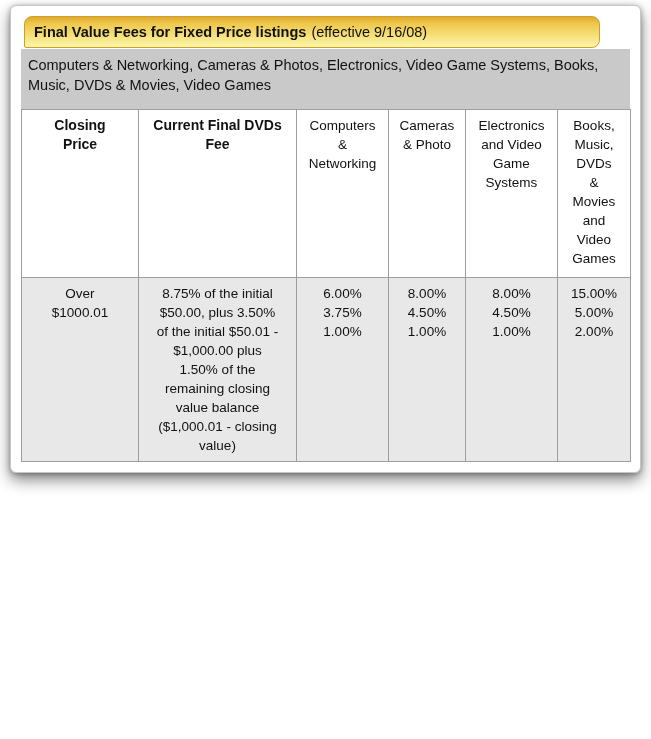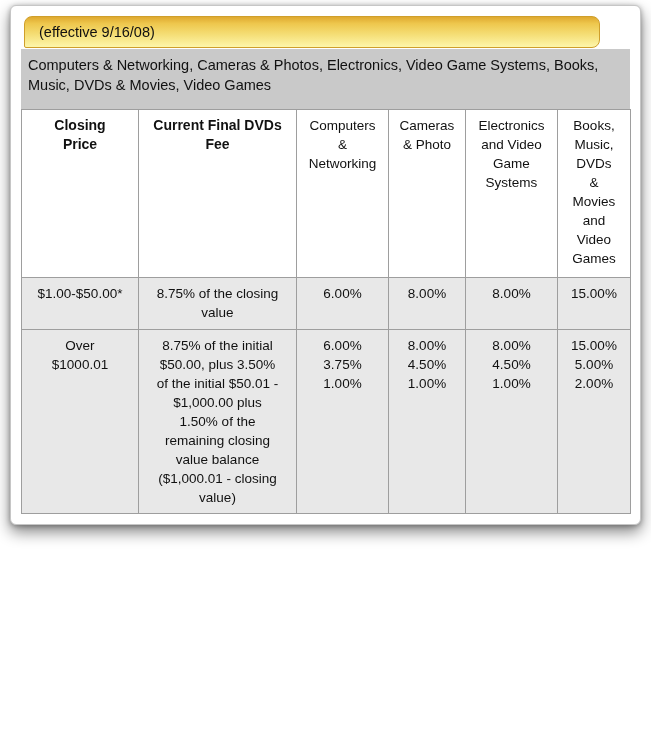--- a/index.html
+++ b/index.html
@@ -75,20 +75,21 @@
   .fee-table tr.r-1 { height: 52px; }
   .fee-table tr.r-2 { height: 148px; }
   .fee-table tr.r-3 { height: 142px; }
 </style>
 </head>
 <body>
 
 <div class="card">
 
   <div class="title-bar">
+    <span class="title-bold">Final Value Fees for Fixed Price listings</span>
     <span class="title-note">(effective 9/16/08)</span>
   </div>
 
   <div class="categories-bar">Computers &amp; Networking, Cameras &amp; Photos, Electronics, Video Game Systems, Books, Music, DVDs &amp; Movies, Video Games</div>
 
   <table class="fee-table">
     <colgroup>
       <col style="width:117px">
       <col style="width:158px">
       <col style="width:92px">
@@ -115,29 +116,20 @@
 Music,
 DVDs
 &amp;
 Movies
 and
 Video
 Games</th>
       </tr>
     </thead>
     <tbody>
-      <tr class="r-1 shaded">
-        <td>$1.00-$50.00*</td>
-        <td>8.75% of the closing
-value</td>
-        <td>6.00%</td>
-        <td>8.00%</td>
-        <td>8.00%</td>
-        <td>15.00%</td>
-      </tr>
       <tr class="r-3 shaded">
         <td>Over
 $1000.01</td>
         <td>8.75% of the initial
 $50.00, plus 3.50%
 of the initial $50.01 -
 $1,000.00 plus
 1.50% of the
 remaining closing
 value balance

